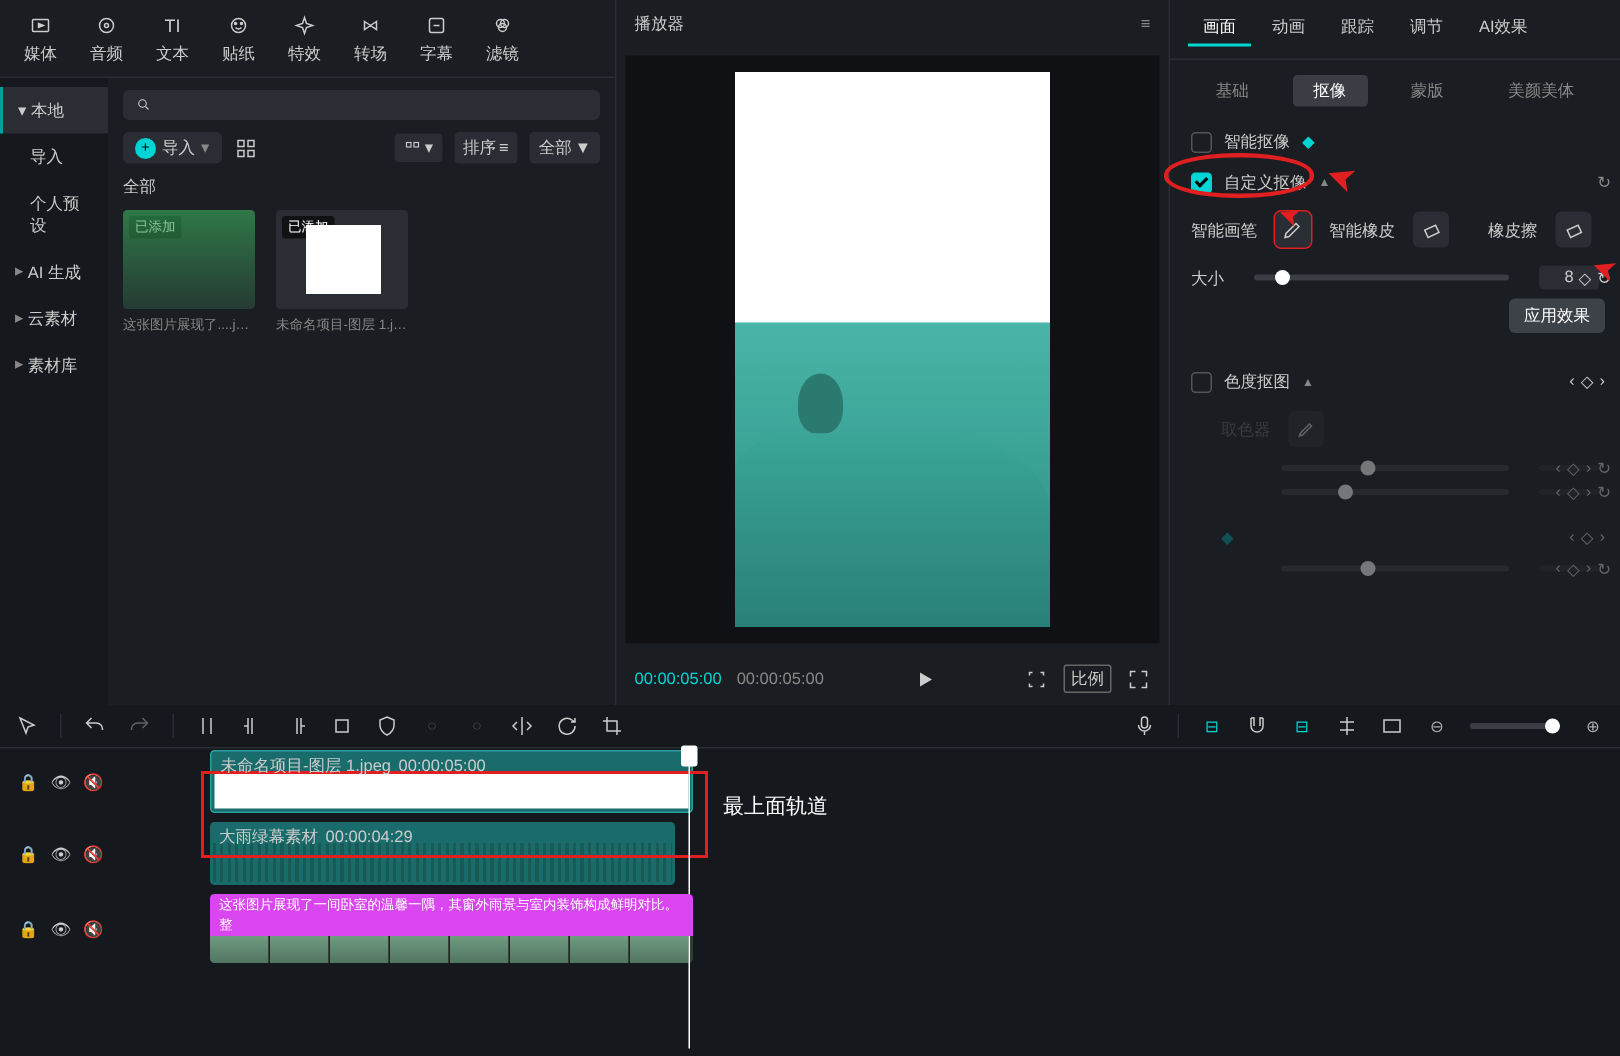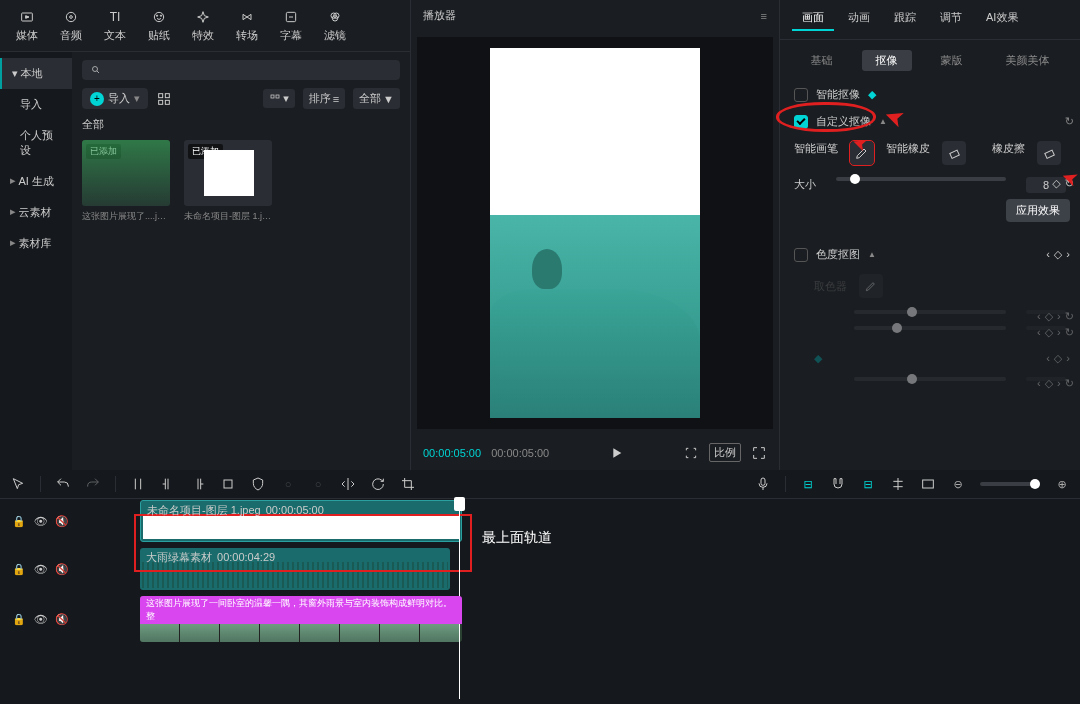--- a/index.html
+++ b/index.html
@@ -44,21 +44,21 @@
 .subtabs{display:flex;gap:6px;padding:10px 12px;justify-content:space-around;}
 .subtab{padding:3px 14px;color:#888;cursor:pointer;border-radius:3px;}
 .subtab.active{background:#3a3d43;color:#fff;}
 .row{display:flex;align-items:center;padding:6px 14px;gap:8px;}
 .chk{width:14px;height:14px;border:1px solid #555;border-radius:3px;display:flex;align-items:center;justify-content:center;}
 .chk.on{background:#00d4d4;border-color:#00d4d4;}
 .chk.on::after{content:"";width:6px;height:3px;border-left:2px solid #000;border-bottom:2px solid #000;transform:rotate(-45deg);margin-top:-2px;}
 .diamond{color:#00d4d4;}
 .ring{position:absolute;border:3px solid #e02020;border-radius:50%;}
 .arrowR{color:#e02020;font-size:24px;}
-.toolsrow{display:flex;padding:6px 14px;gap:12px;}
+.toolsrow{display:flex;align-items:center;padding:6px 14px;gap:12px;}
 .toolbtn{background:#2a2d33;border-radius:4px;padding:4px;display:flex;align-items:center;justify-content:center;cursor:pointer;}
 .toolbtn.sel{outline:1px solid #e02020;}
 .slider{flex:1;height:4px;background:#3a3d43;border-radius:2px;position:relative;margin:0 8px;}
 .slider .kn{position:absolute;width:10px;height:10px;background:#fff;border-radius:50%;top:-3px;}
 .numbox{background:#2a2d33;border-radius:3px;padding:2px 8px;color:#ccc;min-width:40px;text-align:center;}
 .resetic{color:#888;cursor:pointer;}
 .applybtn{background:#3d4148;color:#fff;padding:4px 10px;border-radius:4px;position:absolute;right:10px;}
 .ctrls{position:absolute;right:6px;display:flex;gap:4px;color:#888;}
 .bottom{height:234px;background:#15181c;display:flex;flex-direction:column;}
 .btools{display:flex;align-items:center;padding:6px 10px;gap:14px;border-bottom:1px solid #2a2d33;}

